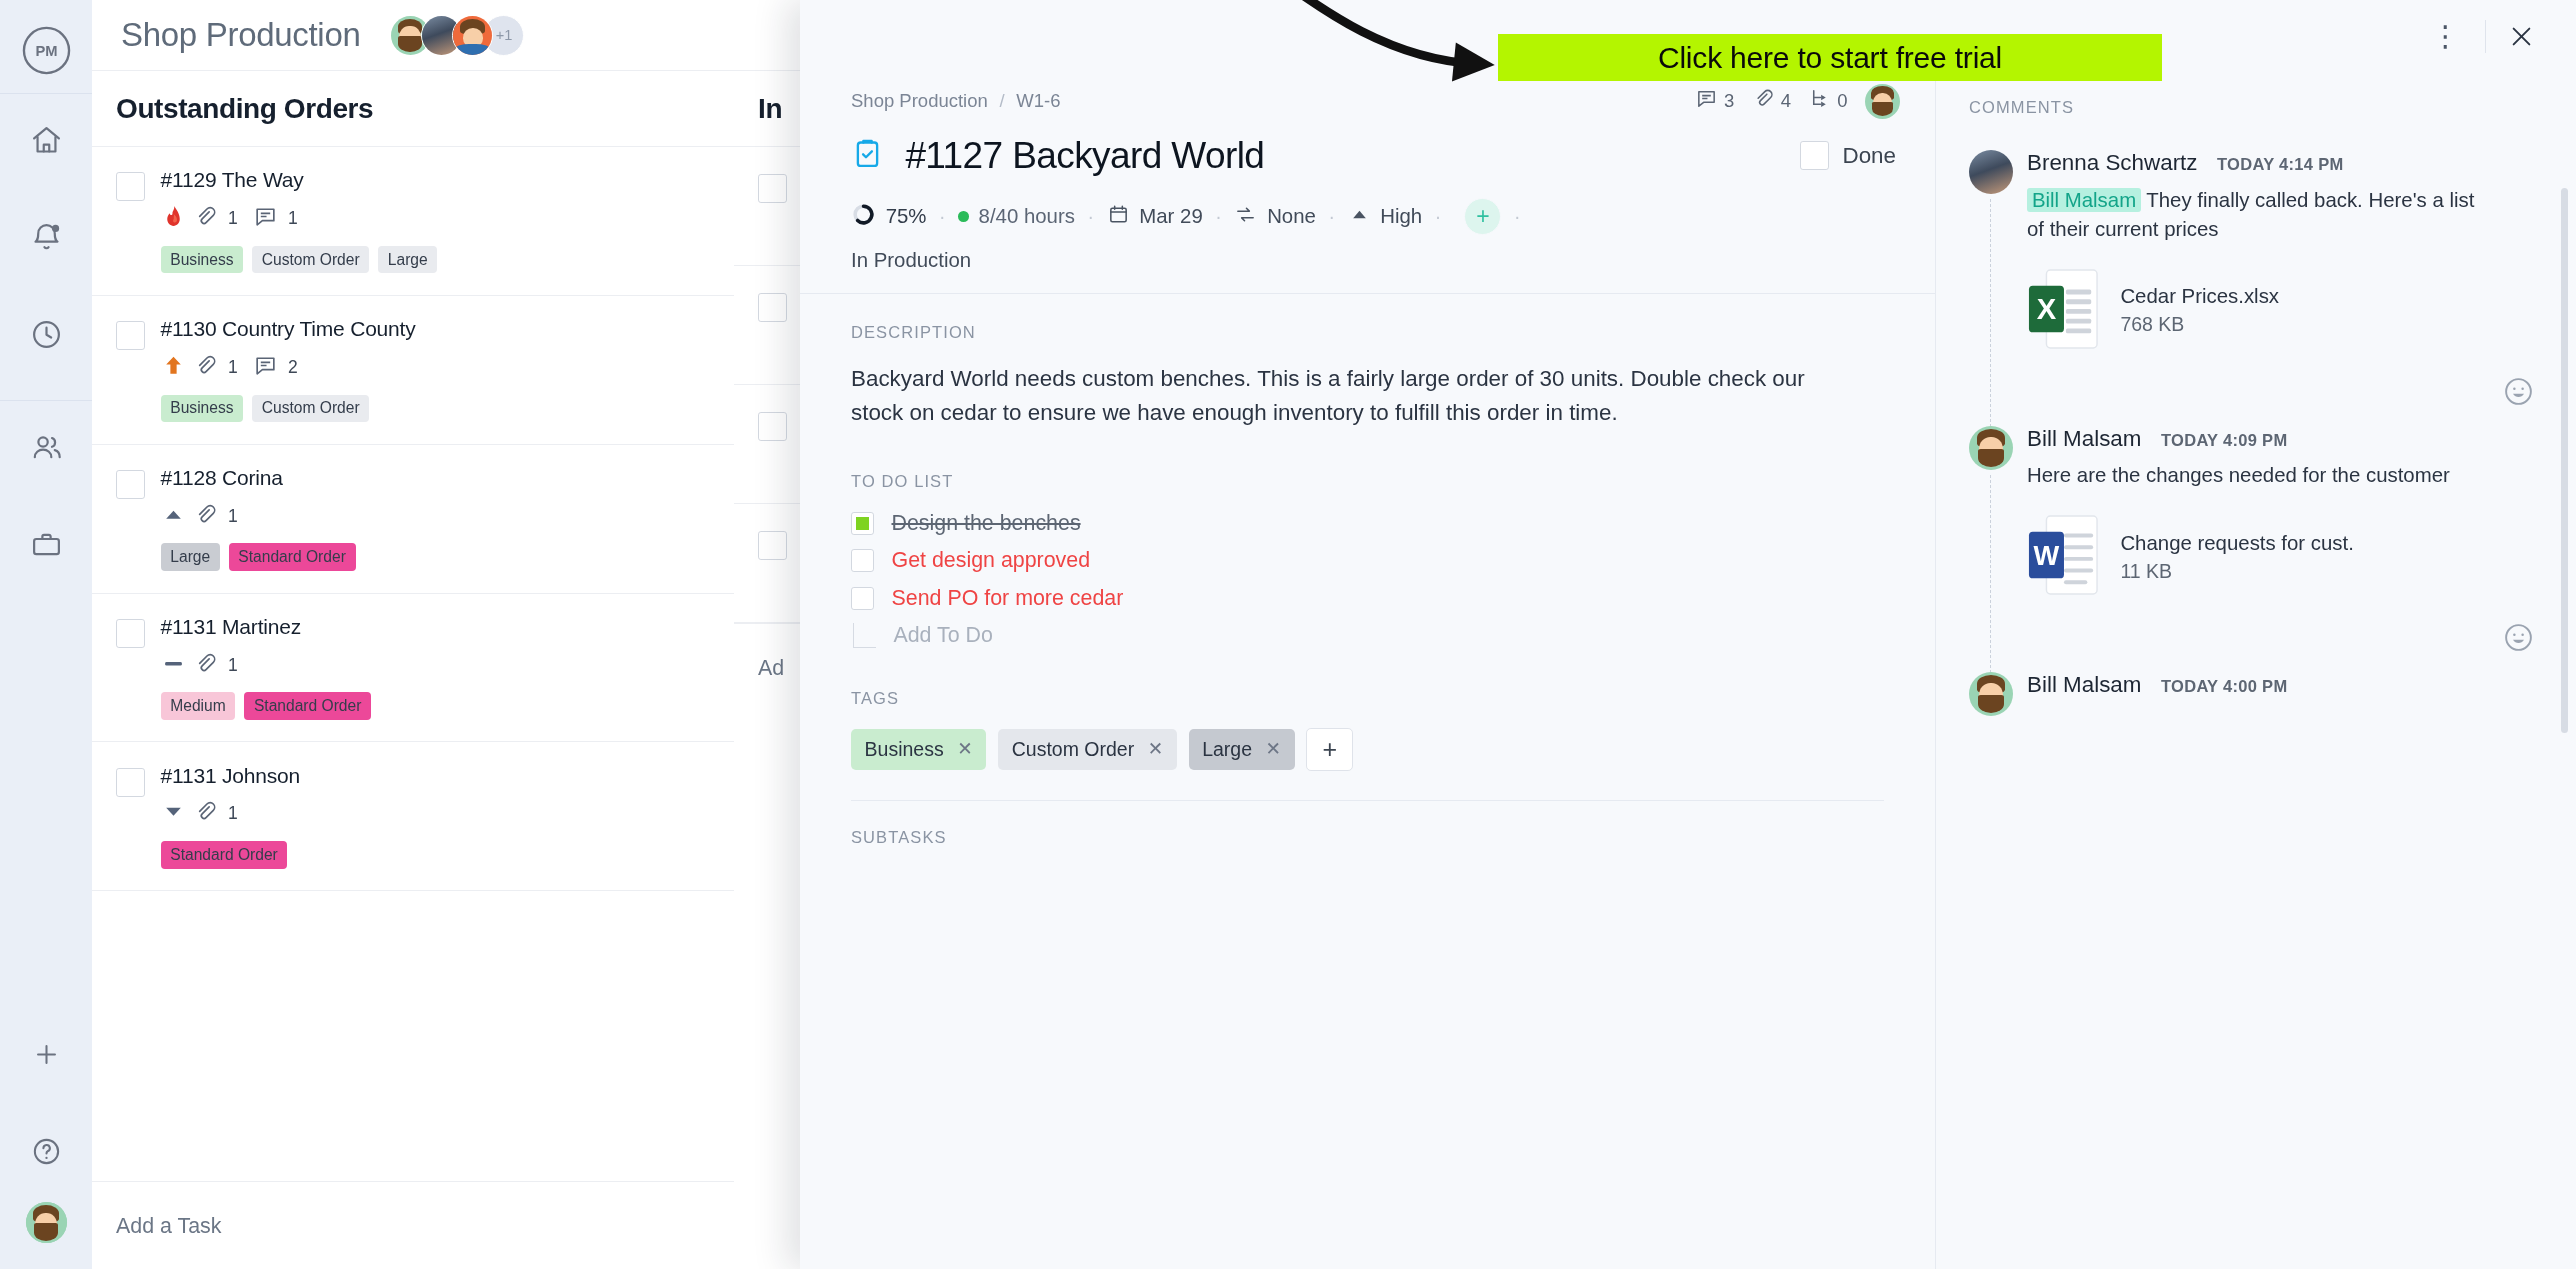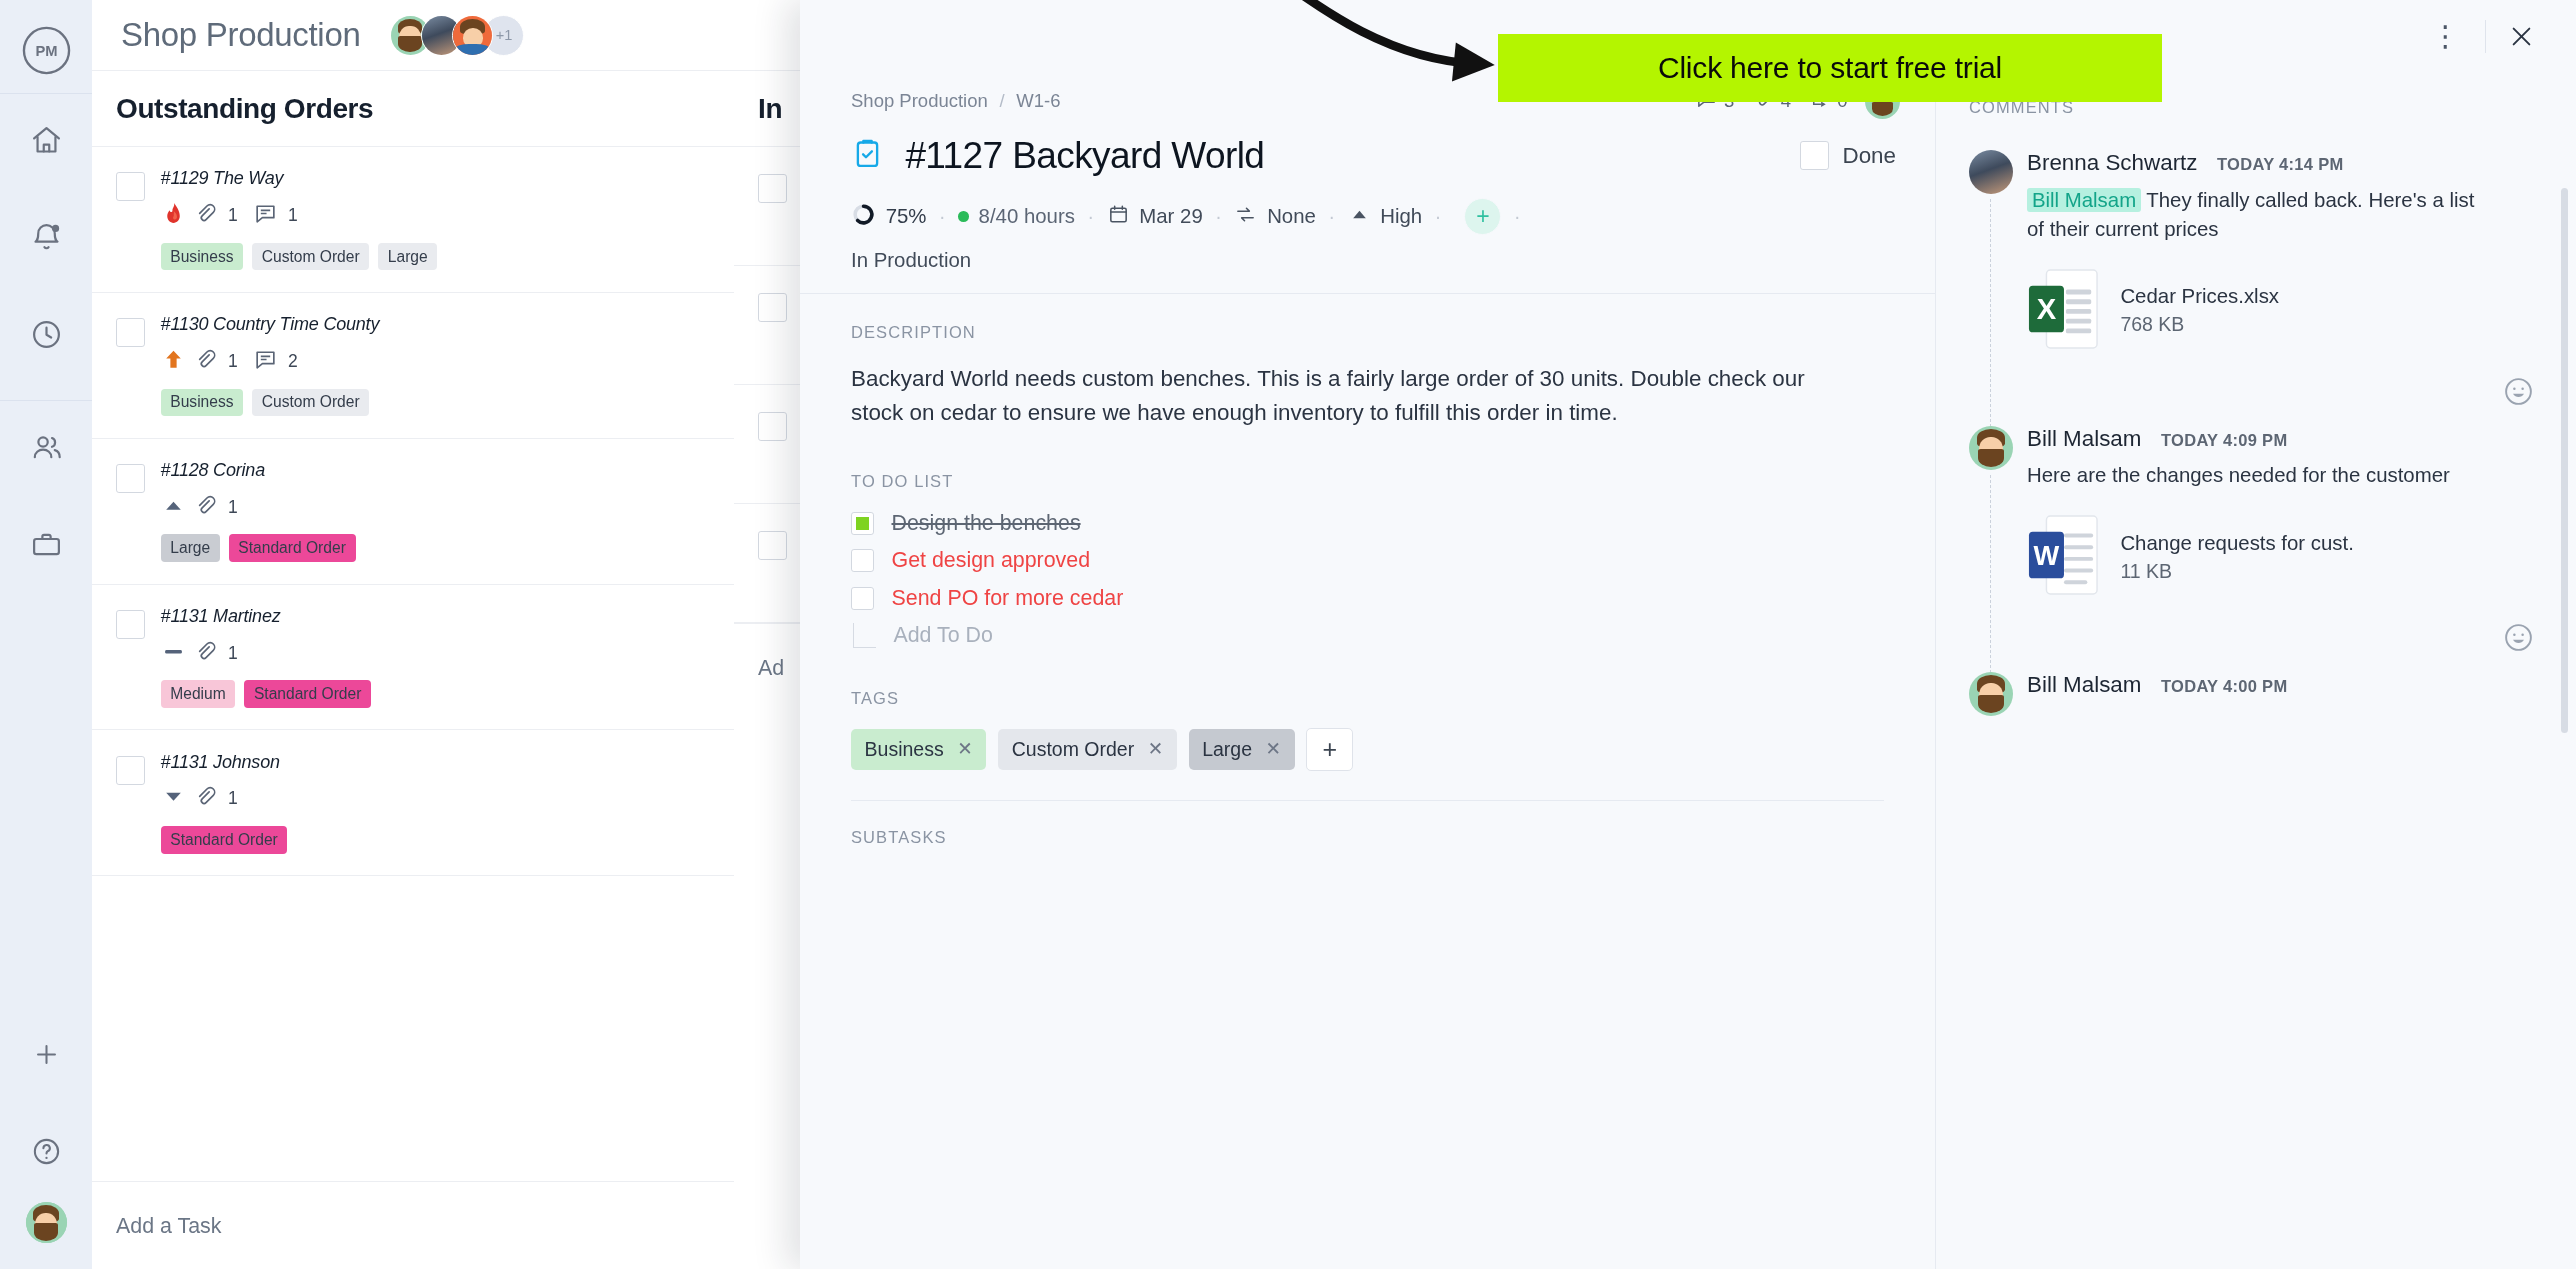--- a/index.html
+++ b/index.html
@@ -71,21 +71,21 @@
   .col-body { flex: 1 1 auto; overflow: hidden; }
   .task {
     padding: 21.4px 24px 21.4px 24px; border-bottom: 1px solid #eceef2;
     display: flex; gap: 15.6px; position: relative; min-height: 119px;
   }
   .task-cb {
     width: 29px; height: 29px; border: 1px solid #d3d8e0; border-radius: 2.9px;
     background: #fff; flex: 0 0 auto; margin-top: 3.9px; cursor: pointer;
   }
   .task-main { flex: 1 1 auto; min-width: 0; }
-  .task-name { font-size: 18px; color: #16202e; margin-bottom: 11.7px; letter-spacing: -0.2px; font-style: italic; }
+  .task-name { font-size: 21px; color: #16202e; margin-bottom: 11.7px; letter-spacing: -0.2px; }
   .task-meta { display: flex; align-items: center; gap: 7.8px; margin-bottom: 12.6px; color:#5a6475; }
   .task-meta .cnt { font-size: 17.5px; color: #3e4857; margin-left: 1.9px; margin-right: 7.8px; }
   .chips { display: flex; gap: 8.8px; flex-wrap: wrap; }
   .chip {
     font-size: 15.6px; padding: 4.9px 9.7px; border-radius: 3.9px; color: #343d4b; white-space: nowrap;
   }
   .chip.green { background: #c9eccf; }
   .chip.grey  { background: #e9ebef; }
   .chip.dgrey { background: #c9ccd2; }
   .chip.blue  { background: #ec4899; }
@@ -245,21 +245,21 @@
   }
   .comment-box input::placeholder { color: #9aa3b0; }
 
   .c-scrollbar {
     position: absolute; right: 7.8px; top: 115px; width: 6.8px; height: 545px;
     background: #d7dce4; border-radius: 3.9px;
   }
 
   
   .cta-banner {
-    position: absolute; left: 1498px; top: 34px; width: 664px; height: 68px;
+    position: absolute; left: 1498px; top: 34px; width: 664px; height: 47px;
     background: #b4f500; display: flex; align-items: center; justify-content: center;
     z-index: 60;
   }
   .cta-text { font-size: 30px; color: #0a0a0a; letter-spacing: -0.2px; }
   .cta-arrow { position: absolute; left: 1265px; top: -7.8px; width: 263px; height: 107px; z-index: 61; pointer-events:none; }
 
   
   .face { width: 100%; height: 100%; position: relative; }
   .f-green { background: #9ad4b4; }
   .f-orange{ background: #ef6a3b; }

